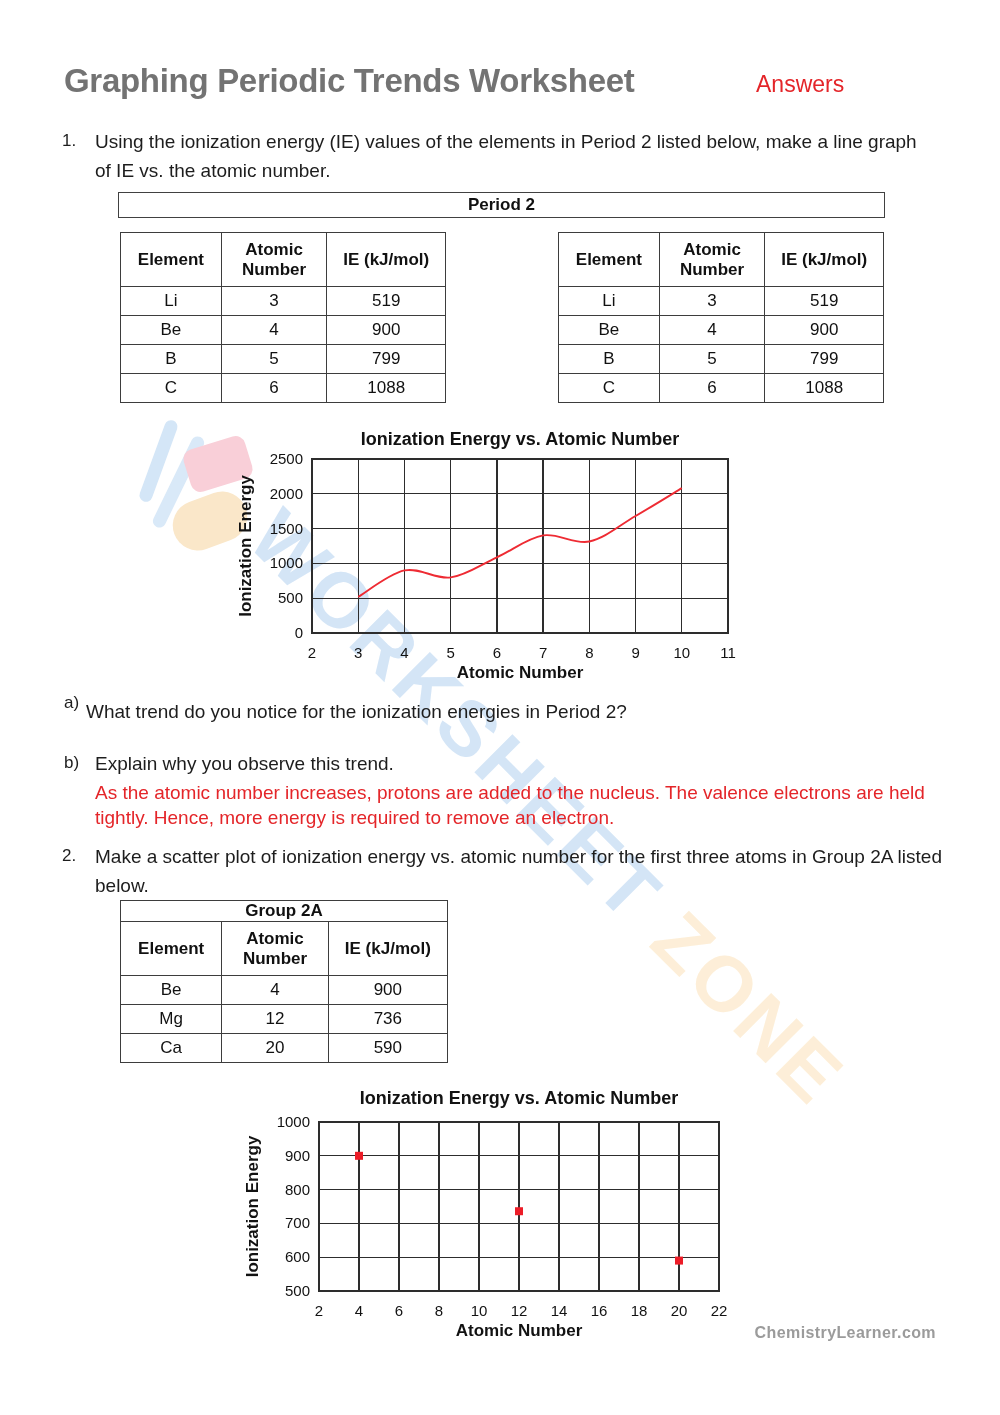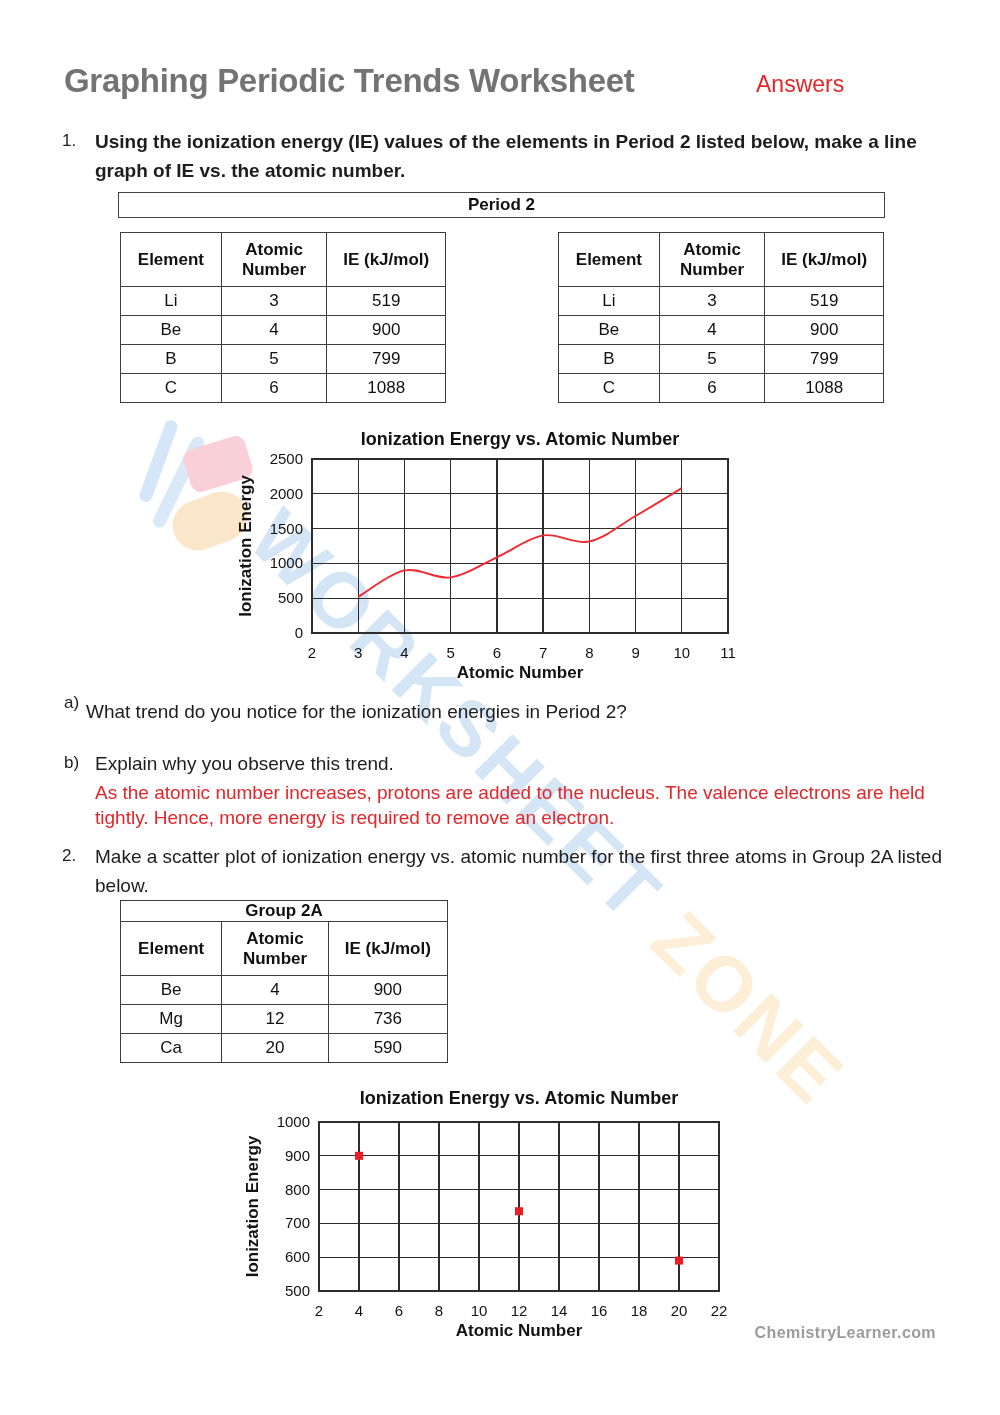--- a/index.html
+++ b/index.html
@@ -50,21 +50,21 @@
     <div class="wm-shape wm-s3"></div>
     <div class="wm-shape wm-s4"></div>
     <div class="wm-text"><span class="wm-blue">WORKSHEET</span><span class="wm-orange"> ZONE</span></div>
   </div>
 
   <div class="content">
     <div class="abs title">Graphing Periodic Trends Worksheet</div>
     <div class="abs answers red">Answers</div>
 
     <div class="abs qnum" style="left:62px;top:131px;">1.</div>
-    <div class="abs qtext" style="left:95px;top:127px;width:840px;font-weight:bold;">Using the ionization energy (IE) values of the elements in Period 2 listed below, make a line graph of IE vs. the atomic number.</div>
+    <div class="abs qtext" style="left:95px;top:127px;width:840px;">Using the ionization energy (IE) values of the elements in Period 2 listed below, make a line graph of IE vs. the atomic number.</div>
 
     <div class="abs caption-box">Period 2</div>
 
     <table class="tbl t-period abs" style="left:120px;top:232px;">
       <colgroup>
           <col>
           <col>
           <col>
         </colgroup>
     <tbody>

